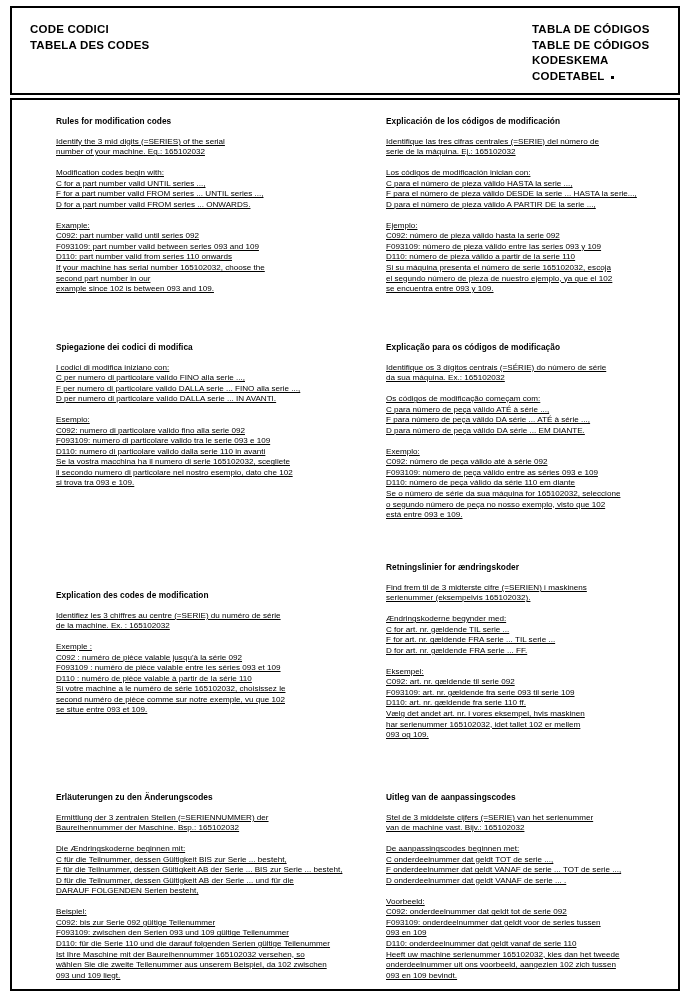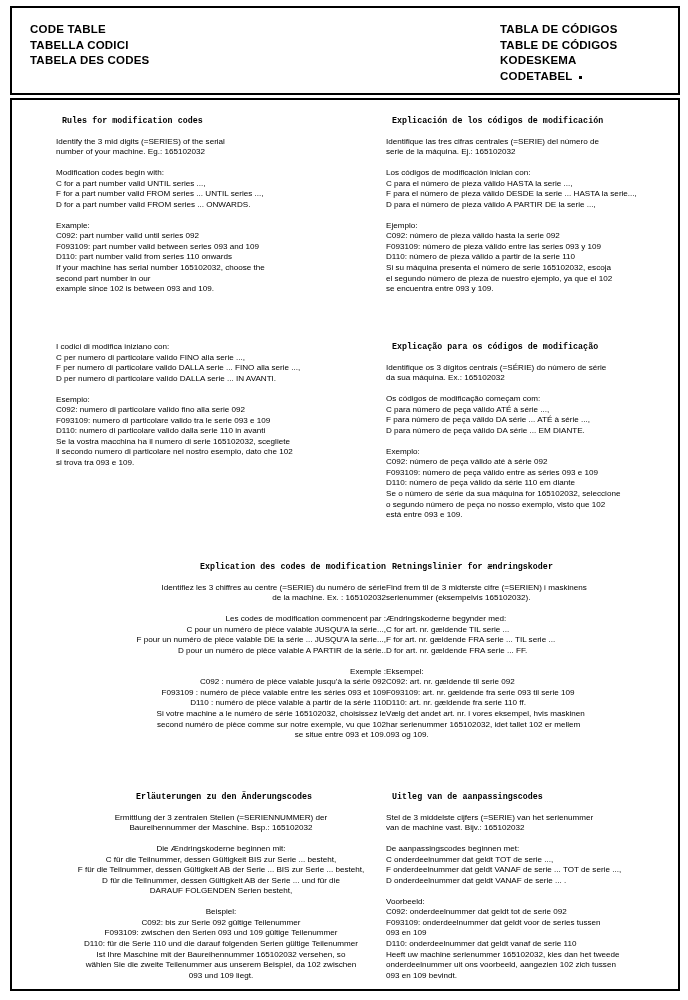--- a/index.html
+++ b/index.html
@@ -32,21 +32,21 @@
     display: flex;
     width: 100%;
   }
   .header-col {
     font-weight: bold;
     font-size: 11.5px;
     line-height: 15.5px;
     letter-spacing: 0.2px;
   }
   .header-col.left { width: 470px; }
-  .header-col.right { position: relative; }
+  .header-col.right { position: relative; margin-left: 32px; }
   .header-dot {
     position: absolute;
     width: 3px;
     height: 3px;
     background: #000;
     right: 36px;
     bottom: 5px;
   }
   .body-box {
     box-sizing: border-box;
@@ -63,43 +63,42 @@
     height: 100%;
   }
   .sect {
     position: absolute;
     font-size: 8.1px;
     line-height: 10.55px;
   }
   .sect.col-l { left: 44px; width: 330px; }
   .sect.col-r { left: 374px; width: 320px; }
   .sect h3 {
-    margin: 0 0 10px 6px;
+    margin: 0 0 10px 0;
     font-size: 8.3px;
     font-weight: bold;
     line-height: 10.5px;
     letter-spacing: 0.05px;
-    font-family: Liberation Mono, monospace;
   }
   .para {
     margin: 0 0 10.5px 0;
     white-space: pre-line;
+    text-decoration: underline;
   }
   .para:last-child { margin-bottom: 0; }
 </style>
 </head>
 <body>
 
 <div class="page">
 
   <div class="header-box">
     <div class="header-cols">
       <div class="header-col left">
-        <div>CODE TABLE</div>
-        <div>TABELLA CODICI</div>
+        <div>CODE CODICI</div>
         <div>TABELA DES CODES</div>
       </div>
       <div class="header-col right">
         <div>TABLA DE CÓDIGOS</div>
         <div>TABLE DE CÓDIGOS</div>
         <div>KODESKEMA</div>
         <div>CODETABEL</div>
         <span class="header-dot"></span>
       </div>
     </div>
@@ -136,20 +135,21 @@
         <p class="para">Ejemplo:
 C092: número de pieza válido hasta la serie 092
 F093109: número de pieza válido entre las series 093 y 109
 D110: número de pieza válido a partir de la serie 110
 Si su máquina presenta el número de serie 165102032, escoja
 el segundo número de pieza de nuestro ejemplo, ya que el 102
 se encuentra entre 093 y 109.</p>
       </div>
 
       <div class="sect col-l" style="top:242px;">
+        <h3>Spiegazione dei codici di modifica</h3>
         <p class="para">I codici di modifica iniziano con:
 C per numero di particolare valido FINO alla serie ...,
 F per numero di particolare valido DALLA serie ... FINO alla serie ...,
 D per numero di particolare valido DALLA serie ... IN AVANTI.</p>
         <p class="para">Esempio:
 C092: numero di particolare valido fino alla serie 092
 F093109: numero di particolare valido tra le serie 093 e 109
 D110: numero di particolare valido dalla serie 110 in avanti
 Se la vostra macchina ha il numero di serie 165102032, scegliete
 il secondo numero di particolare nel nostro esempio, dato che 102
@@ -166,28 +166,24 @@
 D para número de peça válido DA série ... EM DIANTE.</p>
         <p class="para">Exemplo:
 C092: número de peça válido até à série 092
 F093109: número de peça válido entre as séries 093 e 109
 D110: número de peça válido da série 110 em diante
 Se o número de série da sua máquina for 165102032, seleccione
 o segundo número de peça no nosso exemplo, visto que 102
 está entre 093 e 109.</p>
       </div>
 
-      <div class="sect col-l" style="top:462px;text-align:right;">
+      <div class="sect col-l" style="top:490px;">
         <h3>Explication des codes de modification</h3>
         <p class="para">Identifiez les 3 chiffres au centre (=SERIE) du numéro de série
 de la machine. Ex. : 165102032</p>
-        <p class="para">Les codes de modification commencent par :
-C pour un numéro de pièce valable JUSQU'A la série...,
-F pour un numéro de pièce valable DE la série ... JUSQU'A la série...,
-D pour un numéro de pièce valable A PARTIR de la série..</p>
         <p class="para">Exemple :
 C092 : numéro de pièce valable jusqu'à la série 092
 F093109 : numéro de pièce valable entre les séries 093 et 109
 D110 : numéro de pièce valable à partir de la série 110
 Si votre machine a le numéro de série 165102032, choisissez le
 second numéro de pièce comme sur notre exemple, vu que 102
 se situe entre 093 et 109.</p>
       </div>
 
       <div class="sect col-r" style="top:462px;">
@@ -200,21 +196,21 @@
 D for art. nr. gældende FRA serie ... FF.</p>
         <p class="para">Eksempel:
 C092: art. nr. gældende til serie 092
 F093109: art. nr. gældende fra serie 093 til serie 109
 D110: art. nr. gældende fra serie 110 ff.
 Vælg det andet art. nr. i vores eksempel, hvis maskinen
 har serienummer 165102032, idet tallet 102 er mellem
 093 og 109.</p>
       </div>
 
-      <div class="sect col-l" style="top:692px;text-align:center;">
+      <div class="sect col-l" style="top:692px;">
         <h3>Erläuterungen zu den Änderungscodes</h3>
         <p class="para">Ermittlung der 3 zentralen Stellen (=SERIENNUMMER) der
 Baureihennummer der Maschine. Bsp.: 165102032</p>
         <p class="para">Die Ændringskoderne beginnen mit:
 C für die Teilnummer, dessen Gültigkeit BIS zur Serie ... besteht,
 F für die Teilnummer, dessen Gültigkeit AB der Serie ... BIS zur Serie ... besteht,
 D für die Teilnummer, dessen Gültigkeit AB der Serie ... und für die
 DARAUF FOLGENDEN Serien besteht,</p>
         <p class="para">Beispiel:
 C092: bis zur Serie 092 gültige Teilenummer

